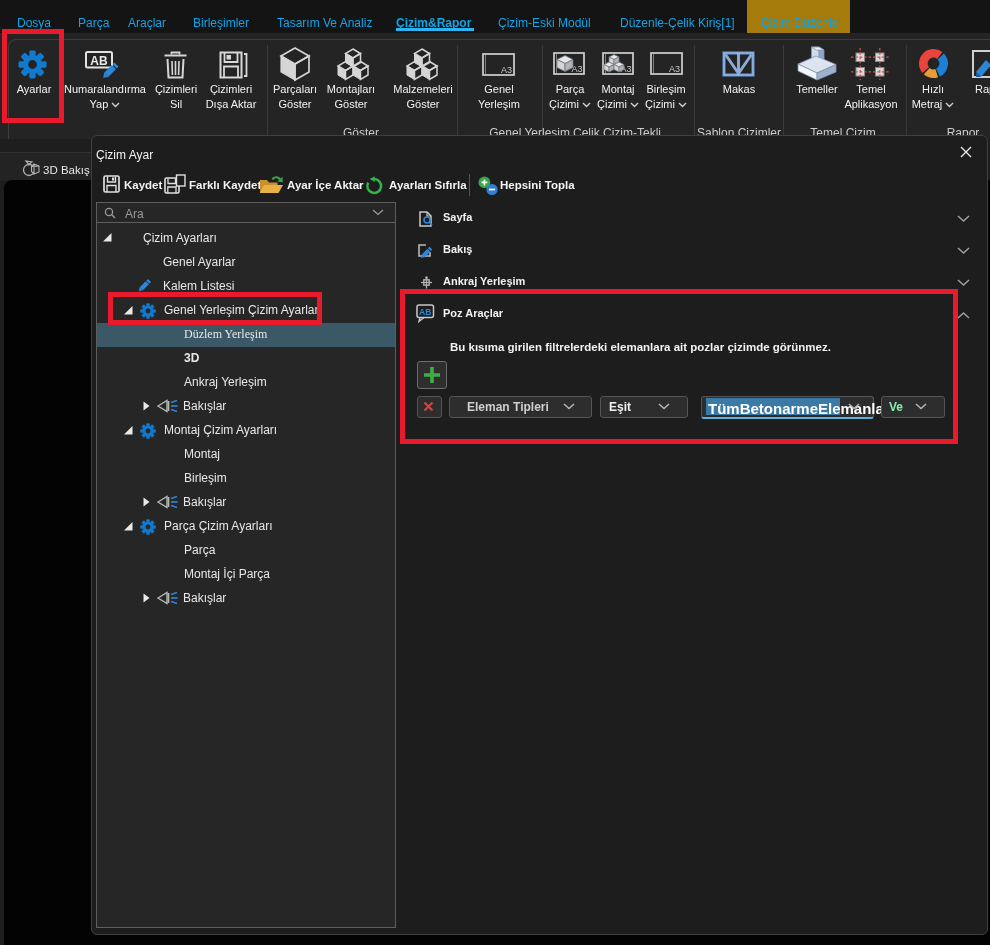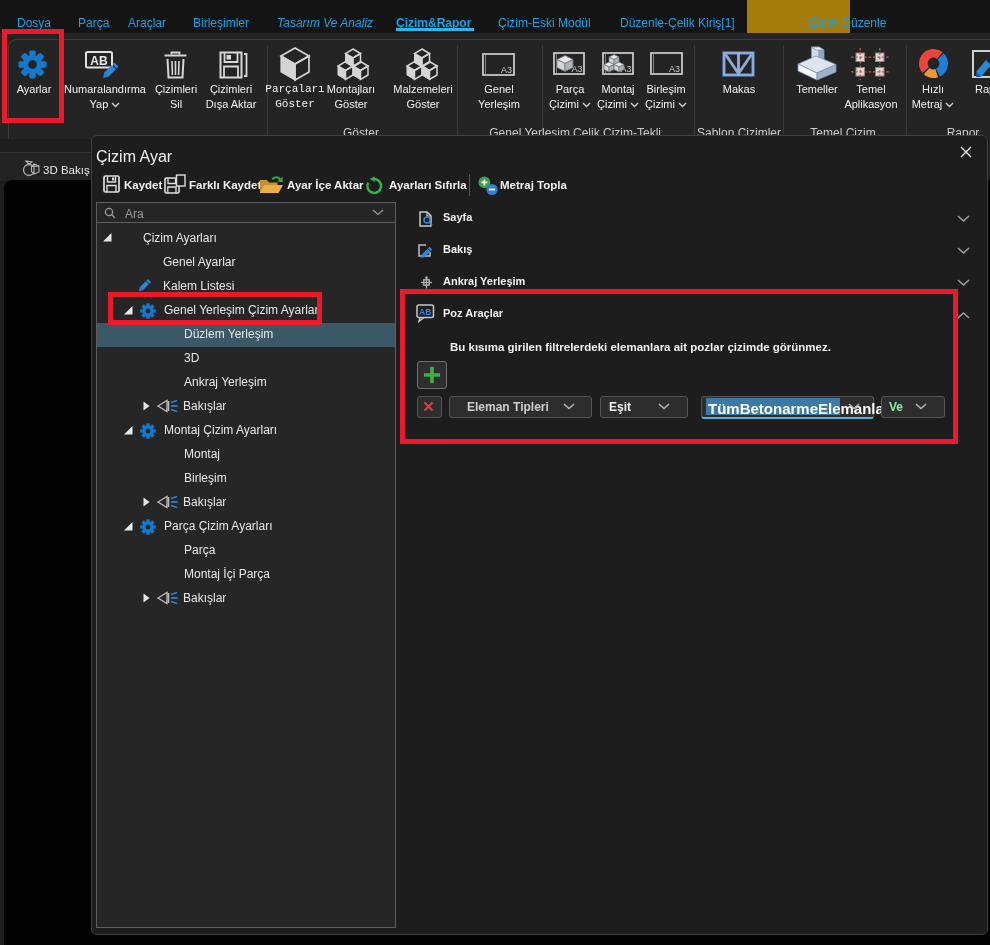--- a/index.html
+++ b/index.html
@@ -20,43 +20,43 @@
 </style>
 </head>
 <body>
 
 <div class="ab" style="left:0;top:0;width:990px;height:33px;background:#141414;"></div>
 <div class="ab" style="left:747px;top:0;width:103px;height:33px;background:#a57b0b;"></div>
 <div class="mi" style="left:17px;">Dosya</div>
 <div class="mi" style="left:78px;">Parça</div>
 <div class="mi" style="left:128px;">Araçlar</div>
 <div class="mi" style="left:193px;">Birleşimler</div>
-<div class="mi" style="left:277px;font-style:italic;">Tasarım Ve Analiz</div>
+<div class="mi" style="left:277px;">Tasarım Ve Analiz</div>
 <div class="mi" style="left:396px;font-weight:bold;">Çizim&amp;Rapor</div>
 <div class="ab" style="left:396px;top:28px;width:78px;height:3px;background:#2ab5f2;"></div>
 <div class="mi" style="left:498px;">Çizim-Eski Modül</div>
 <div class="mi" style="left:620px;">Düzenle-Çelik Kiriş[1]</div>
-<div class="mi" style="left:761px;margin-left:48px;">Çizim Düzenle</div>
+<div class="mi" style="left:761px;">Çizim Düzenle</div>
 
 <div class="ab" style="left:0;top:33px;width:990px;height:106px;background:#242424;"></div>
 <div class="ab" style="left:8px;top:39px;width:990px;height:100px;border:1px solid #3d3d3d;border-radius:8px 0 0 0;border-right:none;border-bottom:none;"></div>
 <div class="sep" style="left:267px;"></div>
 <div class="sep" style="left:457px;"></div>
 <div class="sep" style="left:542px;"></div>
 <div class="sep" style="left:694px;"></div>
 <div class="sep" style="left:783px;"></div>
 <div class="sep" style="left:906px;"></div>
 
 <div class="rl" style="left:-31px;">Ayarlar</div>
 <div class="rl" style="left:40px;">Numaralandırma<br>Yap <svg width="9" height="6" style="position:static" viewBox="0 0 9 6">
       <polyline points="1,1 4.5,4.5 8,1" fill="none" stroke="#d0d0d0" stroke-width="1.4"></polyline>
     </svg></div>
 <div class="rl" style="left:111px;">Çizimleri<br>Sil</div>
 <div class="rl" style="left:166px;">Çizimleri<br>Dışa Aktar</div>
-<div class="rl" style="left:230px;font-family:Liberation Mono, monospace;">Parçaları<br>Göster</div>
+<div class="rl" style="left:230px;">Parçaları<br>Göster</div>
 <div class="rl" style="left:286px;">Montajları<br>Göster</div>
 <div class="rl" style="left:358px;">Malzemeleri<br>Göster</div>
 <div class="rl" style="left:434px;">Genel<br>Yerleşim</div>
 <div class="rl" style="left:505px;">Parça<br>Çizimi <svg width="9" height="6" style="position:static" viewBox="0 0 9 6">
       <polyline points="1,1 4.5,4.5 8,1" fill="none" stroke="#d0d0d0" stroke-width="1.4"></polyline>
     </svg></div>
 <div class="rl" style="left:553px;">Montaj<br>Çizimi <svg width="9" height="6" style="position:static" viewBox="0 0 9 6">
       <polyline points="1,1 4.5,4.5 8,1" fill="none" stroke="#d0d0d0" stroke-width="1.4"></polyline>
     </svg></div>
 <div class="rl" style="left:601px;">Birleşim<br>Çizimi <svg width="9" height="6" style="position:static" viewBox="0 0 9 6">
@@ -220,31 +220,31 @@
 <div class="ab" style="left:0;top:152px;width:95px;height:28px;background:#232323;border-top:1px solid #333;"></div>
 <div class="t" style="left:43px;top:164px;font-size:11.5px;color:#e8e8e8;">3D Bakış</div>
 <svg style="left:22px;top:160px;" width="20" height="17" viewBox="0 0 20 17">
  <circle cx="7" cy="10" r="5.5" fill="none" stroke="#b0b0b0" stroke-width="1.3"></circle>
  <path d="M7 4.5 L4 1 L10 2 Z" fill="none" stroke="#b0b0b0" stroke-width="1.2"></path>
  <path d="M12 4 L17 6 L17 12 L12 14 L9.5 11.5 L9.5 6.5 Z M12 4 L12 14 M9.5 6.5 L17 6" fill="#2a2a2a" stroke="#b0b0b0" stroke-width="1.1"></path>
 </svg>
 <div class="ab" style="left:4px;top:180px;width:986px;height:765px;background:#030303;border-radius:8px 0 0 0;"></div>
 
 <div class="ab" style="left:91px;top:135px;width:897px;height:800px;background:#1d1d1d;border:1px solid #3f3f3f;border-radius:6px;box-sizing:border-box;"></div>
-<div class="t" style="left:96px;top:148px;font-size:16px;">Çizim Ayar</div>
+<div class="t" style="left:96px;top:148px;font-size:12px;">Çizim Ayar</div>
 <svg style="left:960px;top:146px;" width="12" height="12" viewBox="0 0 12 12">
     <path d="M1 1 L11 11 M11 1 L1 11" stroke="#e8e8e8" stroke-width="1.4"></path>
   </svg>
 
 <div id="dlgtoolbar">
 <div class="t" style="left:124px;top:179px;font-size:11.5px;font-weight:bold;">Kaydet</div>
 <div class="t" style="left:189px;top:179px;font-size:11.5px;font-weight:bold;">Farklı Kaydet</div>
 <div class="t" style="left:287px;top:179px;font-size:11.5px;font-weight:bold;">Ayar İçe Aktar</div>
 <div class="t" style="left:389px;top:179px;font-size:11.5px;font-weight:bold;">Ayarları Sıfırla</div>
-<div class="t" style="left:500px;top:179px;font-size:11.5px;font-weight:bold;">Metraj Topla</div>
+<div class="t" style="left:500px;top:179px;font-size:11.5px;font-weight:bold;">Hepsini Topla</div>
 <div class="ab" style="left:469px;top:174px;width:1px;height:22px;background:#555;"></div>
 </div>
 <svg style="left:103px;top:175px;" width="17" height="18" viewBox="0 0 17 18">
  <rect x="1" y="1" width="15" height="16" rx="1.5" fill="none" stroke="#e0e0e0" stroke-width="1.7"></rect>
  <path d="M4.5 1.5 L4.5 7 L12.5 7 L12.5 1.5" fill="none" stroke="#e0e0e0" stroke-width="1.4"></path>
  <rect x="9" y="2.5" width="2.2" height="3" fill="#e0e0e0"></rect>
  <path d="M4 17 L4 10.5 L13 10.5 L13 17" fill="none" stroke="#e0e0e0" stroke-width="1.4"></path>
 </svg>
 <svg style="left:164px;top:174px;" width="22" height="20" viewBox="0 0 22 20">
  <rect x="1" y="4" width="14" height="15" rx="1.5" fill="none" stroke="#e0e0e0" stroke-width="1.6"></rect>
@@ -288,23 +288,23 @@
 <div class="tr" style="top:251px;">
       <span style="left:66px;">Genel Ayarlar</span>
     </div>
 <div class="tr" style="top:275px;">
       <span style="left:66px;">Kalem Listesi</span>
     </div>
 <div class="tr" style="top:299px;">
       <span style="left:67px;">Genel Yerleşim Çizim Ayarları</span>
     </div>
 <div class="tr" style="top:323px;">
-      <span style="left:87px;">Düzlem Yerleşim</span>
-    </div>
-<div class="tr" style="top:347px;">
+      <span style="left:87px;font-family:Liberation Serif, serif;">Düzlem Yerleşim</span>
+    </div>
+<div class="tr" style="top:347px;font-weight:bold;">
       <span style="left:87px;">3D</span>
     </div>
 <div class="tr" style="top:371px;">
       <span style="left:87px;">Ankraj Yerleşim</span>
     </div>
 <div class="tr" style="top:395px;">
       <span style="left:86px;">Bakışlar</span>
     </div>
 <div class="tr" style="top:419px;">
       <span style="left:67px;">Montaj Çizim Ayarları</span>

